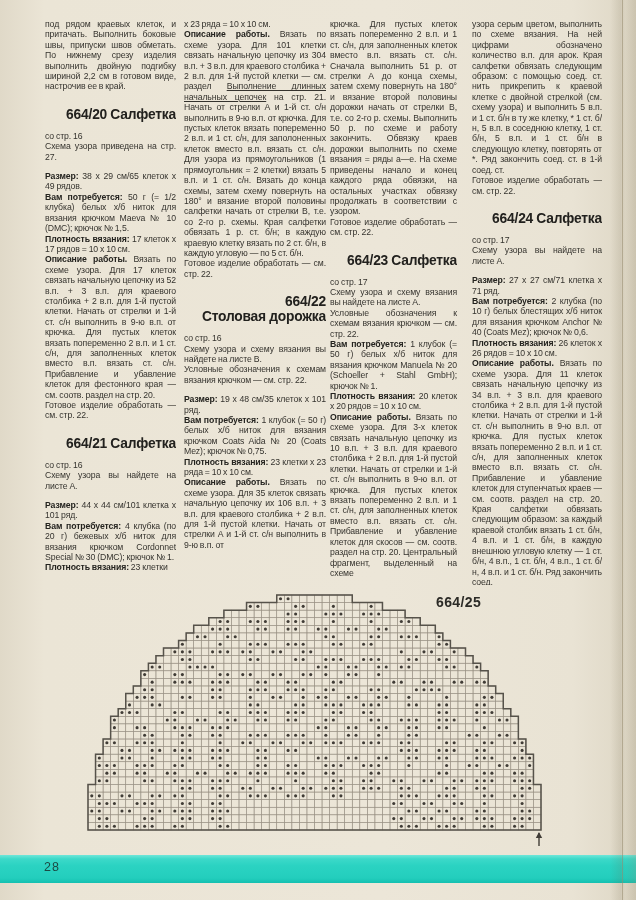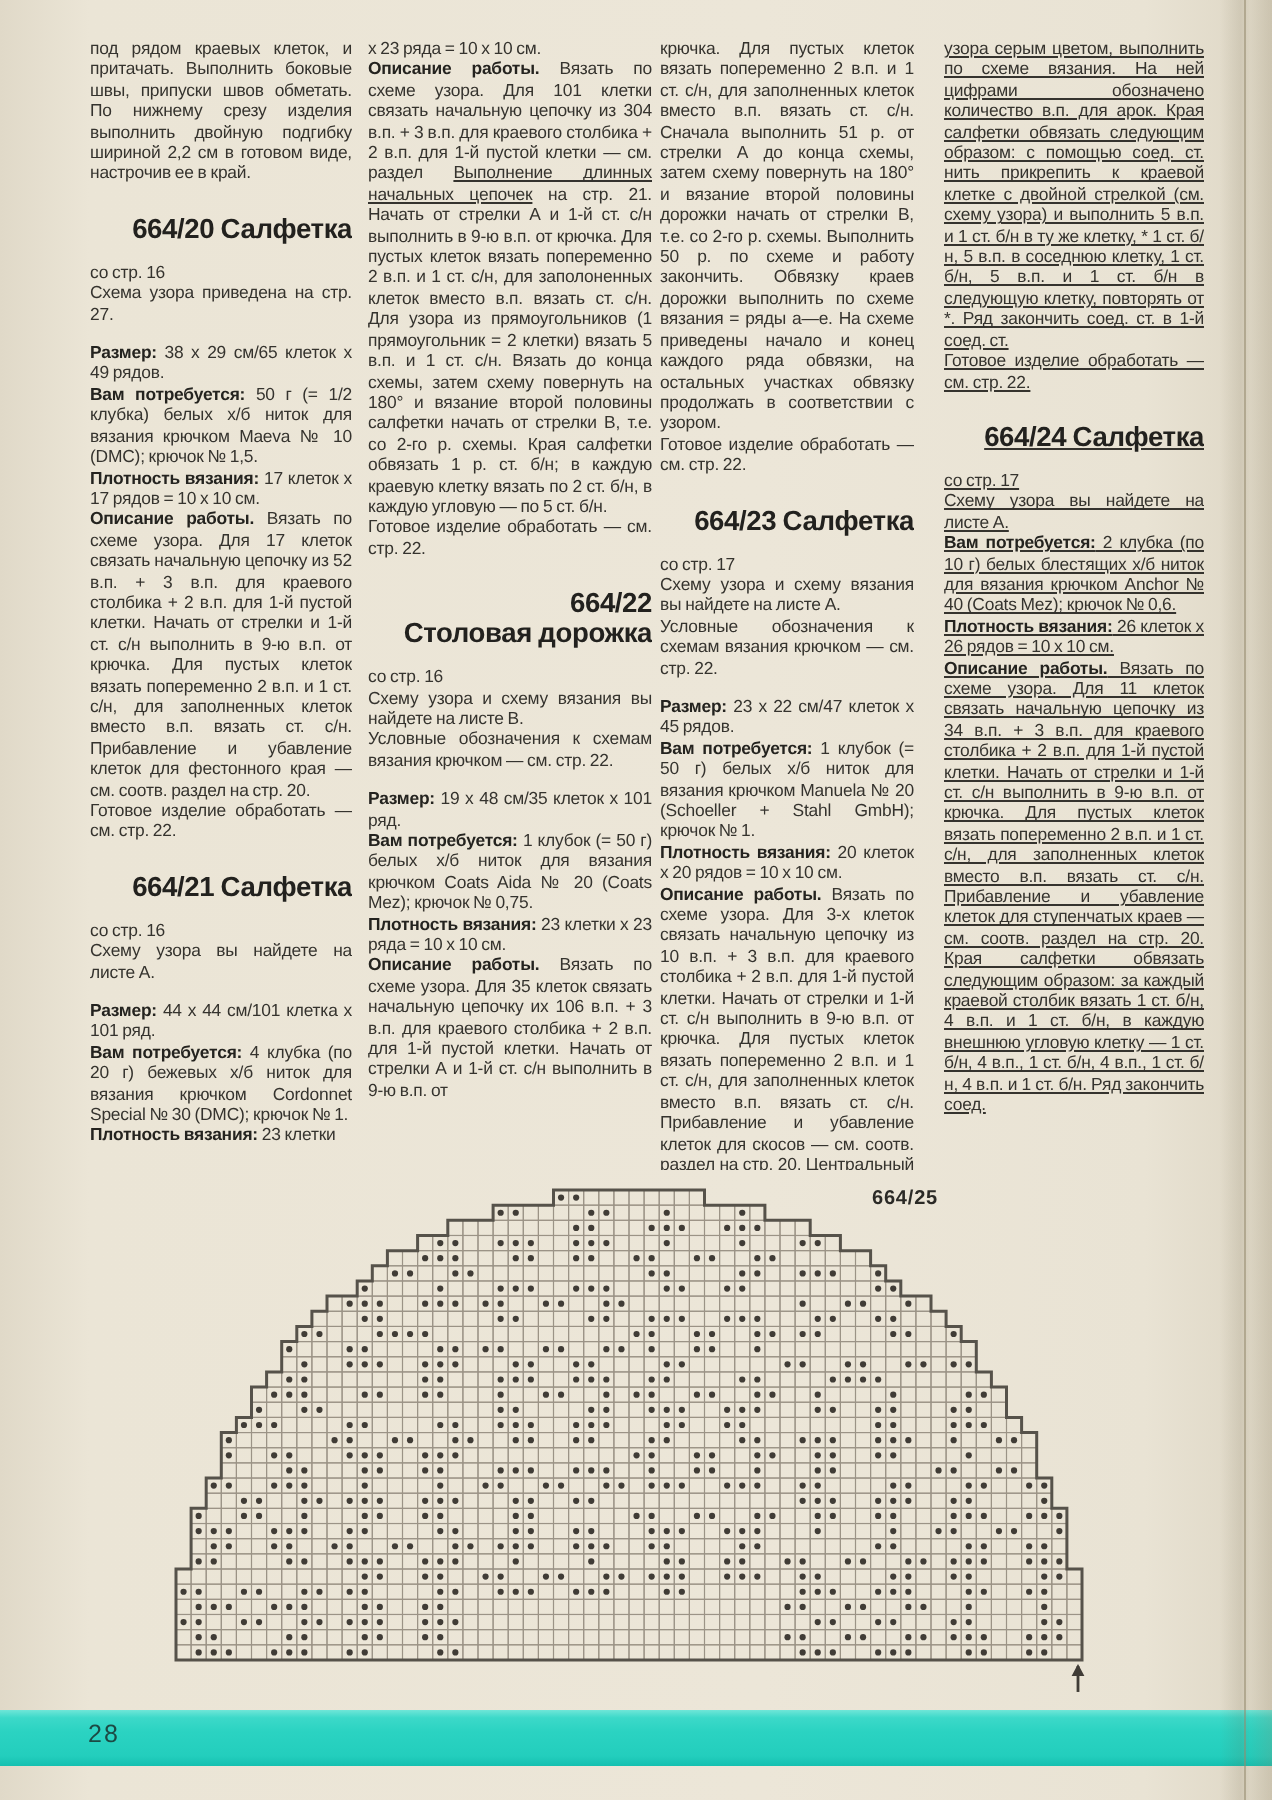--- a/index.html
+++ b/index.html
@@ -10,23 +10,23 @@
        font-size:8.7px;line-height:10.4px;color:#35332e;text-align:justify;
        letter-spacing:-0.1px;word-spacing:-0.4px;}
   .col p{margin:0;}
   .col p.gap{margin-top:9px;}
   .col h3{font-size:13.8px;line-height:15px;margin:15px 0 9px 0;color:#22211e;
           letter-spacing:-0.2px;text-align:right;white-space:pre-line;}
   .col b{color:#24231f;}
   #col1{left:45px;width:131px;}
   #col2{left:184px;width:142px;}
   #col3{left:330px;width:127px;}
-  #col4{left:472px;width:130px;text-decoration:underline;}
+  #col4{left:472px;width:130px;}
   .chart-wrap{position:absolute;left:84px;top:591px;width:462px;height:266px;}
-  .chart-label{position:absolute;left:436px;top:594px;font-size:10px;font-weight:bold;
+  .chart-label{position:absolute;left:436px;top:594px;font-size:14px;font-weight:bold;
                color:#2b2a26;letter-spacing:0.4px;}
   .footer-band{position:absolute;left:0;right:0;top:855px;height:28px;
                background:linear-gradient(180deg,#6fe6d8 0%,#3cd9c9 14%,#2bd3c2 38%,#23cebd 82%,#14c0b0 100%);}
   .page-number{position:absolute;left:44px;top:5px;font-size:12.5px;color:#1c4a44;
                letter-spacing:1px;}
   .page-edge{position:absolute;right:0;top:0;bottom:0;width:26px;pointer-events:none;
      background:linear-gradient(90deg,rgba(110,98,70,0) 0%,rgba(110,98,70,0.14) 40%,rgba(110,98,70,0.04) 58%,rgba(140,128,100,0.22) 100%);}
   .page-crease{position:absolute;right:13px;top:0;bottom:0;width:1px;background:rgba(150,138,110,0.55);pointer-events:none;}
 </style>
 </head>
@@ -63,31 +63,31 @@
     <p><b>Плотность вязания:</b> 23 клетки х 23 ряда = 10 х 10 см.</p>
     <p><b>Описание работы.</b> Вязать по схеме узора. Для 35 клеток связать начальную цепочку их 106 в.п. + 3 в.п. для краевого столбика + 2 в.п. для 1-й пустой клетки. Начать от стрелки А и 1-й ст. с/н выполнить в 9-ю в.п. от</p>
   </div>
 <div id="col3" class="col">
     <p>крючка. Для пустых клеток вязать попеременно 2 в.п. и 1 ст. с/н, для заполненных клеток вместо в.п. вязать ст. с/н. Сначала выполнить 51 р. от стрелки А до конца схемы, затем схему повернуть на 180° и вязание второй половины дорожки начать от стрелки В, т.е. со 2-го р. схемы. Выполнить 50 р. по схеме и работу закончить. Обвязку краев дорожки выполнить по схеме вязания = ряды а—е. На схеме приведены начало и конец каждого ряда обвязки, на остальных участках обвязку продолжать в соответствии с узором.</p>
     <p>Готовое изделие обработать — см. стр. 22.</p>
     <h3>664/23 Салфетка</h3>
     <p>со стр. 17</p>
     <p>Схему узора и схему вязания вы найдете на листе А.</p>
     <p>Условные обозначения к схемам вязания крючком — см. стр. 22.</p>
-    <p class="gap"><b>Размер:</b> 23 х 22 см/47 клеток х 45 рядов.</p>
     <p><b>Вам потребуется:</b> 1 клубок (= 50 г) белых х/б ниток для вязания крючком Manuela № 20 (Schoeller + Stahl GmbH); крючок № 1.</p>
     <p><b>Плотность вязания:</b> 20 клеток х 20 рядов = 10 х 10 см.</p>
     <p><b>Описание работы.</b> Вязать по схеме узора. Для 3-х клеток связать начальную цепочку из 10 в.п. + 3 в.п. для краевого столбика + 2 в.п. для 1-й пустой клетки. Начать от стрелки и 1-й ст. с/н выполнить в 9-ю в.п. от крючка. Для пустых клеток вязать попеременно 2 в.п. и 1 ст. с/н, для заполненных клеток вместо в.п. вязать ст. с/н. Прибавление и убавление клеток для скосов — см. соотв. раздел на стр. 20. Центральный фрагмент, выделенный на схеме</p>
   </div>
 <div id="col4" class="col">
     <p>узора серым цветом, выполнить по схеме вязания. На ней цифрами обозначено количество в.п. для арок. Края салфетки обвязать следующим образом: с помощью соед. ст. нить прикрепить к краевой клетке с двойной стрелкой (см. схему узора) и выполнить 5 в.п. и 1 ст. б/н в ту же клетку, * 1 ст. б/н, 5 в.п. в соседнюю клетку, 1 ст. б/н, 5 в.п. и 1 ст. б/н в следующую клетку, повторять от *. Ряд закончить соед. ст. в 1-й соед. ст.</p>
     <p>Готовое изделие обработать — см. стр. 22.</p>
     <h3>664/24 Салфетка</h3>
     <p>со стр. 17</p>
     <p>Схему узора вы найдете на листе А.</p>
+    <p class="gap"><b>Размер:</b> 27 х 27 см/71 клетка х 71 ряд.</p>
     <p><b>Вам потребуется:</b> 2 клубка (по 10 г) белых блестящих х/б ниток для вязания крючком Anchor № 40 (Coats Mez); крючок № 0,6.</p>
     <p><b>Плотность вязания:</b> 26 клеток х 26 рядов = 10 х 10 см.</p>
     <p><b>Описание работы.</b> Вязать по схеме узора. Для 11 клеток связать начальную цепочку из 34 в.п. + 3 в.п. для краевого столбика + 2 в.п. для 1-й пустой клетки. Начать от стрелки и 1-й ст. с/н выполнить в 9-ю в.п. от крючка. Для пустых клеток вязать попеременно 2 в.п. и 1 ст. с/н, для заполненных клеток вместо в.п. вязать ст. с/н. Прибавление и убавление клеток для ступенчатых краев — см. соотв. раздел на стр. 20. Края салфетки обвязать следующим образом: за каждый краевой столбик вязать 1 ст. б/н, 4 в.п. и 1 ст. б/н, в каждую внешнюю угловую клетку — 1 ст. б/н, 4 в.п., 1 ст. б/н, 4 в.п., 1 ст. б/н, 4 в.п. и 1 ст. б/н. Ряд закончить соед.</p>
   </div>
 
 <div class="chart-label">664/25</div>
 <div class="chart-wrap">
   <svg width="462" height="266" viewBox="0 0 462 266" xmlns="http://www.w3.org/2000/svg">
       <rect x="192.75" y="4.00" width="7.55" height="7.58" fill="none" stroke="#9b9386" stroke-width="0.55"></rect>
       <rect x="200.30" y="4.00" width="7.55" height="7.58" fill="none" stroke="#9b9386" stroke-width="0.55"></rect>

